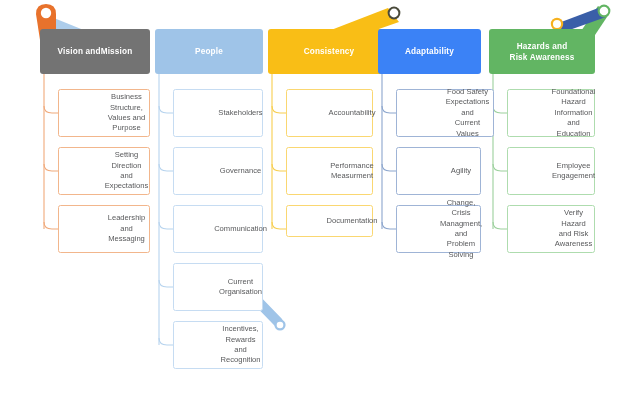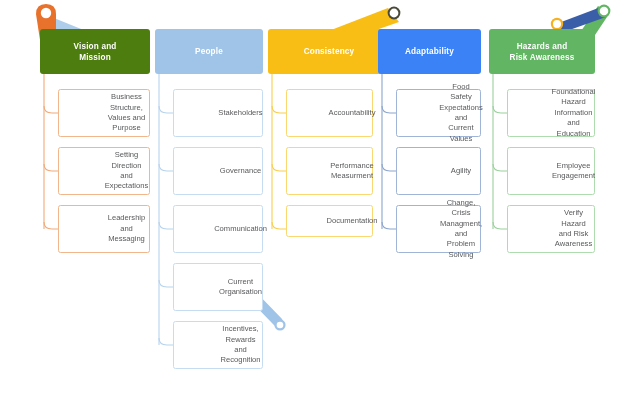--- a/index.html
+++ b/index.html
@@ -104,21 +104,21 @@
         <circle cx="557" cy="24" r="4" fill="#ffffff"></circle>
         <circle cx="604" cy="11" r="6.4" fill="#62B563"></circle>
         <circle cx="604" cy="11" r="4.3" fill="#ffffff"></circle>
         <line x1="248" y1="291" x2="278" y2="322" stroke="#9FC4E8" stroke-width="10" stroke-linecap="round"></line>
         <circle cx="280" cy="325" r="5.6" fill="#9FC4E8"></circle>
         <circle cx="280" cy="325" r="3.3" fill="#ffffff"></circle>
       </g>
   </svg>
 
   <div id="columns-root">
-      <div class="col-header" style="left: 40px; top: 29px; width: 110px; height: 45px; background: #4d7c0f; flex-direction: column;">
+      <div class="col-header" style="left: 40px; top: 29px; width: 110px; height: 45px; background: #737373; flex-direction: row;">
         <span>Vision and</span>
         <span>Mission</span>
       </div>
       <div class="child-box" style="left: 58px; top: 89px; width: 92px; height: 48px; border-color: rgb(242, 182, 140); flex-direction: column;">
         <span>Business Structure,</span>
         <span>Values and</span>
         <span>Purpose</span>
       </div>
       <div class="child-box" style="left: 58px; top: 147px; width: 92px; height: 48px; border-color: rgb(242, 182, 140); flex-direction: column;">
         <span>Setting Direction</span>
@@ -155,21 +155,21 @@
       </div>
       <div class="child-box" style="left: 286px; top: 147px; width: 87px; height: 48px; border-color: rgb(250, 215, 113); flex-direction: column;">
         <span>Performance Measurment</span>
       </div>
       <div class="child-box" style="left: 286px; top: 205px; width: 87px; height: 32px; border-color: rgb(250, 215, 113); flex-direction: column;">
         <span>Documentation</span>
       </div>
       <div class="col-header" style="left: 378px; top: 29px; width: 103px; height: 45px; background: #3b82f6; flex-direction: column;">
         <span>Adaptability</span>
       </div>
-      <div class="child-box" style="left: 396px; top: 89px; width: 85px; height: 48px; border-color: rgb(159, 180, 214); flex-direction: column;">
+      <div class="child-box" style="left: 396px; top: 89px; width: 98px; height: 48px; border-color: rgb(159, 180, 214); flex-direction: column;">
         <span>Food Safety</span>
         <span>Expectations and</span>
         <span>Current Values</span>
       </div>
       <div class="child-box" style="left: 396px; top: 147px; width: 85px; height: 48px; border-color: rgb(159, 180, 214); flex-direction: column;">
         <span>Agility</span>
       </div>
       <div class="child-box" style="left: 396px; top: 205px; width: 85px; height: 48px; border-color: rgb(159, 180, 214); flex-direction: column;">
         <span>Change, Crisis</span>
         <span>Managment, and</span>

